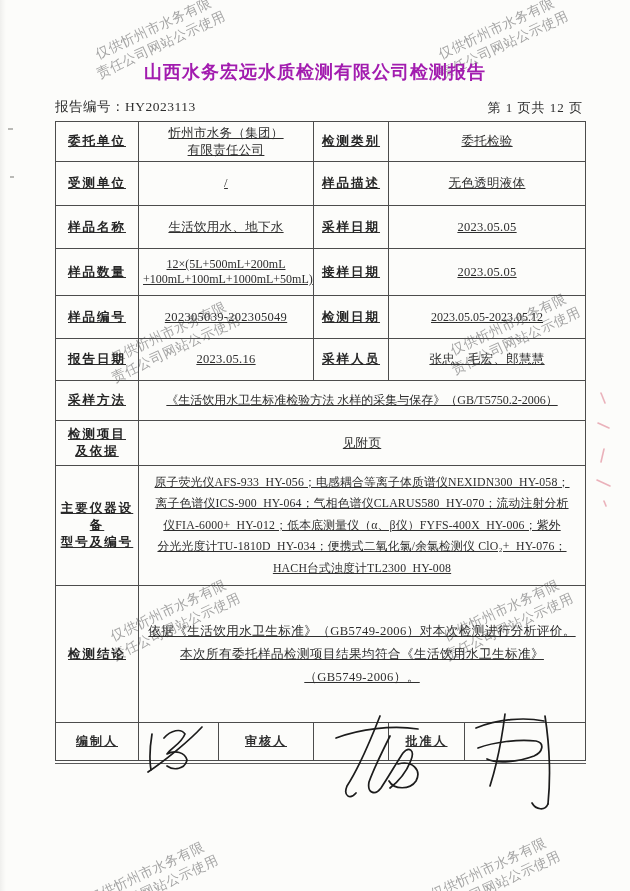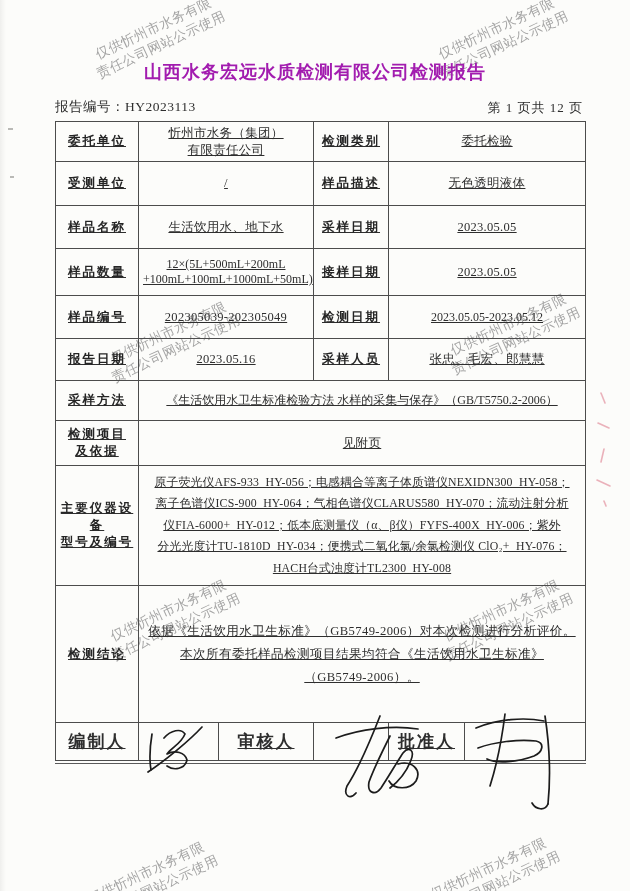--- a/index.html
+++ b/index.html
@@ -55,21 +55,21 @@
   td.instr{
     text-align:left;white-space:pre-wrap;
     font-size:11.8px;line-height:21.5px;letter-spacing:.2px;
     padding:4px 6px 4px 10px;
   }
   td.concl{
     text-align:left;vertical-align:top;white-space:pre-wrap;
     font-size:12.6px;line-height:23px;letter-spacing:.4px;
     padding:27px 14px 4px 10px;
   }
-  td.sig-lab{font-weight:600;letter-spacing:2px;font-size:17px;}
+  td.sig-lab{font-weight:600;letter-spacing:2px;font-size:12px;}
   
   .overlay{position:absolute;pointer-events:none;}
   .overlay path{fill:none;stroke:#1c1c1c;stroke-width:1.7;stroke-linecap:round;stroke-linejoin:round;}
   .redmarks path{stroke:#e08898;stroke-width:1.6;opacity:.65;}
   .dline{position:absolute;left:55px;top:763px;width:531px;height:1px;background:#5a5a5a;}
   .speck{position:absolute;background:#b9b9b6;}
 </style>
 </head>
 <body>
 

